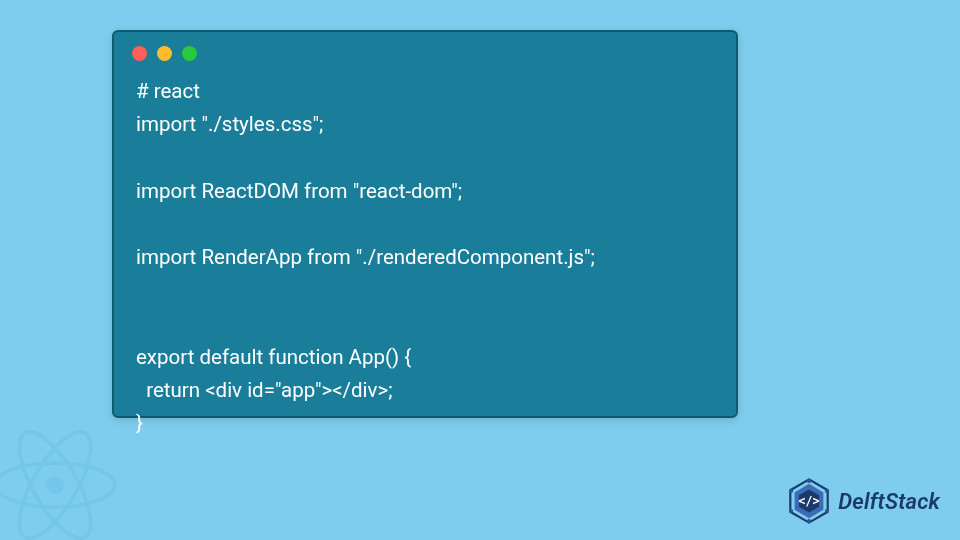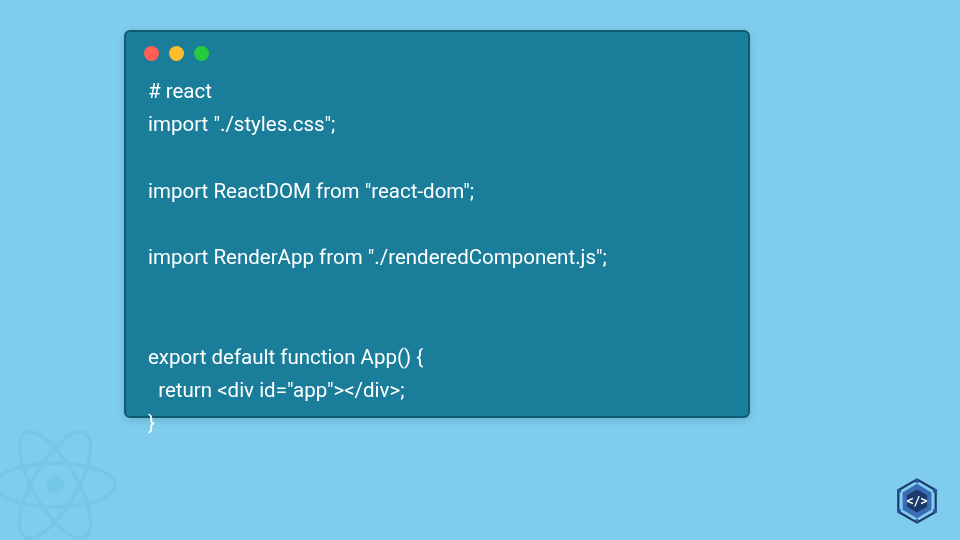--- a/index.html
+++ b/index.html
@@ -4,21 +4,21 @@
 <style>
   * { margin: 0; padding: 0; box-sizing: border-box; }
   html, body { width: 960px; height: 540px; overflow: hidden; }
   body {
     background: #7fcdee;
     font-family: -apple-system, BlinkMacSystemFont, "Segoe UI", Roboto, sans-serif;
     position: relative;
   }
   .code-card {
     position: absolute;
-    left: 124px;
+    left: 112px;
     top: 30px;
     width: 626px;
     height: 388px;
     background: #1a7e9a;
     border: 2px solid #0d5a71;
     border-radius: 6px;
     box-shadow: 0 2px 8px rgba(0,0,0,0.15);
   }
   .traffic-lights {
     display: flex;
@@ -106,13 +106,14 @@
       <polygon points="32,16 46,24 46,40 32,48 18,40 18,24" fill="#1b3a6b"></polygon>
       <text x="32" y="38" text-anchor="middle" fill="#ffffff" font-size="16" font-family="monospace" font-weight="bold">&lt;/&gt;</text>
       <circle cx="32" cy="4" r="3" fill="#2a5599"></circle>
       <circle cx="57" cy="18" r="3" fill="#2a5599"></circle>
       <circle cx="57" cy="46" r="3" fill="#2a5599"></circle>
       <circle cx="32" cy="60" r="3" fill="#2a5599"></circle>
       <circle cx="7" cy="46" r="3" fill="#2a5599"></circle>
       <circle cx="7" cy="18" r="3" fill="#2a5599"></circle>
     </g>
   </svg>
+  <span class="brand-text">DelftStack</span>
 </div>
 
 </body></html>

